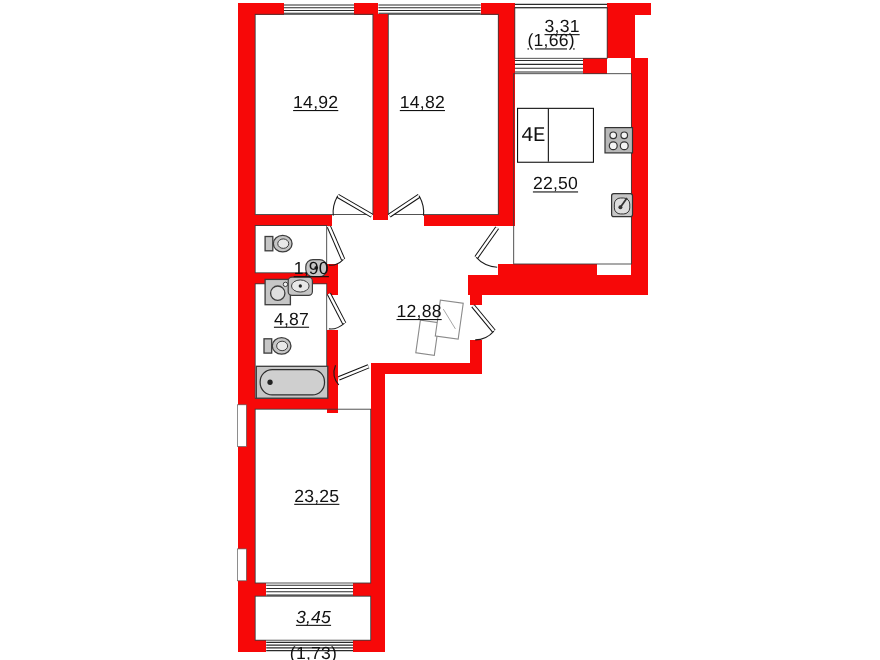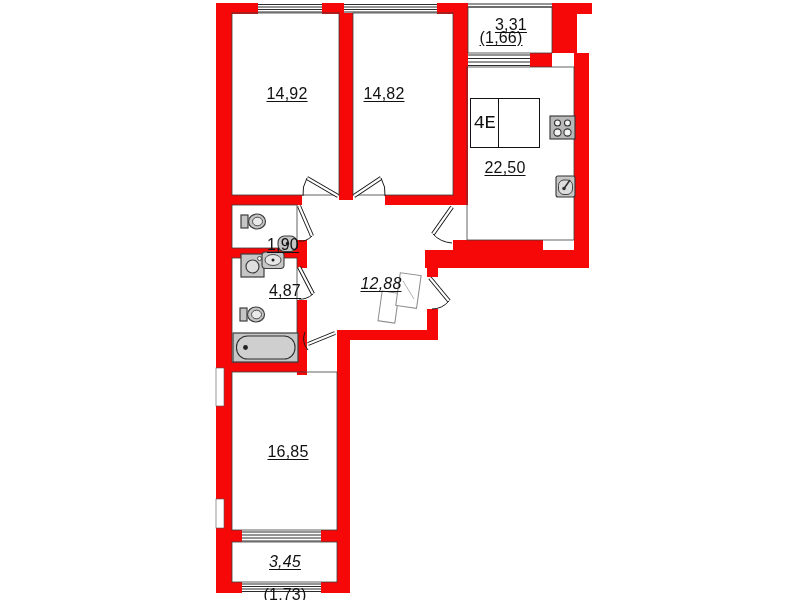--- a/index.html
+++ b/index.html
@@ -197,23 +197,23 @@
     <line x1="403" y1="281" x2="414" y2="299" stroke="#9a9a9a" stroke-width="0.8"></line>
   </g>
 </svg>
 
   <div class="area" style="left:255px;top:85px;">14,92</div>
   <div class="area" style="left:352px;top:85px;">14,82</div>
   <div class="area" style="left:479px;top:16px;">3,31</div>
   <div class="area" style="left:469px;top:29px;">(1,66)</div>
   <div class="area" style="left:473px;top:159px;">22,50</div>
   <div class="area" style="left:251px;top:212px;margin-top:24px;">1,90</div>
-  <div class="area" style="left:253px;top:282px;">4,87</div>
-  <div class="area" style="left:349px;top:275px;font-style:italic;">12,88</div>
-  <div class="area" style="left:256px;top:443px;">16,85</div>
+  <div class="area" style="left:233px;top:282px;">4,87</div>
+  <div class="area" style="left:349px;top:275px;">12,88</div>
+  <div class="area" style="left:256px;top:443px;">23,25</div>
   <div class="area" style="left:253px;top:553px;font-style:italic;">3,45</div>
   <div class="area" style="left:253px;top:586px;">(1,73)</div>
 
   <div class="unit-table">
     <div class="unit-cell">4E</div>
   </div>
 
 </div>
 
 </body></html>

